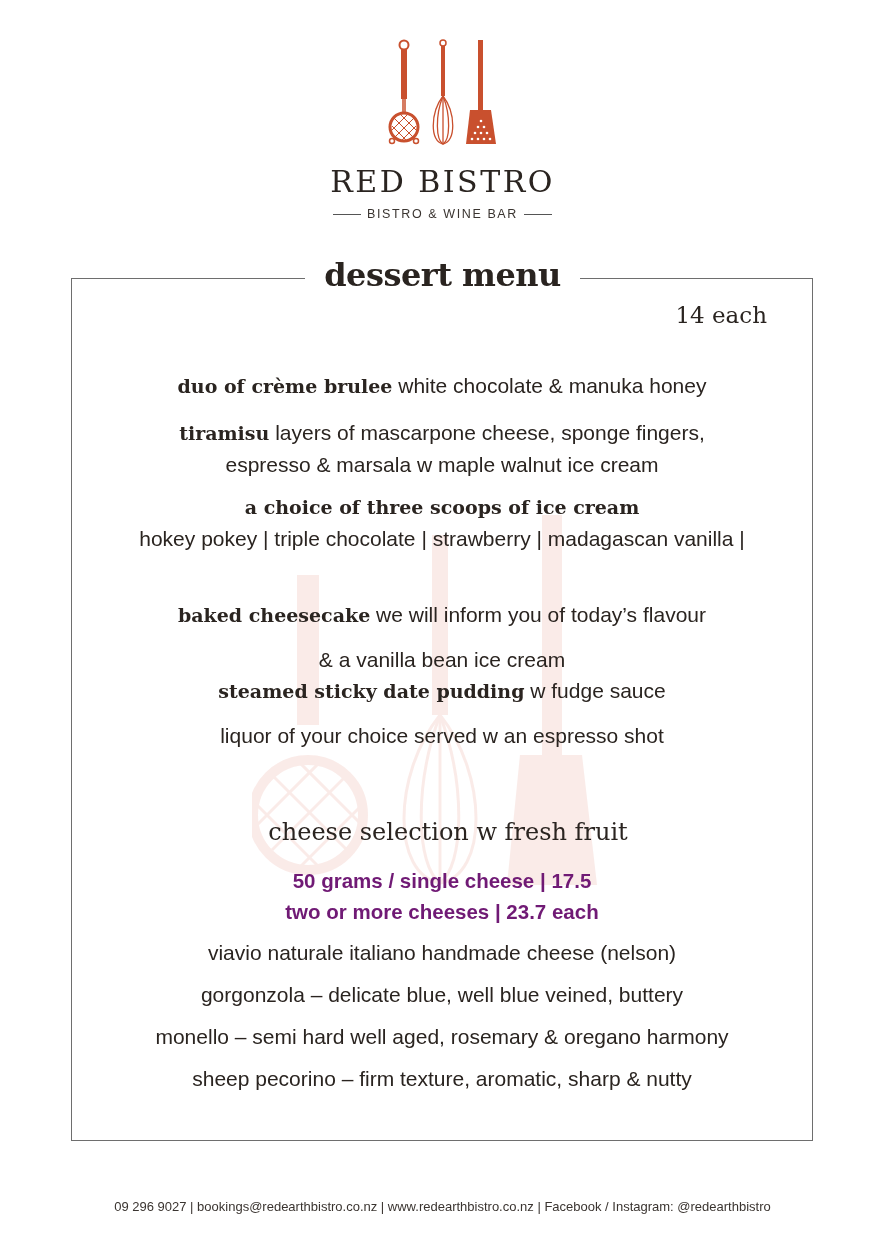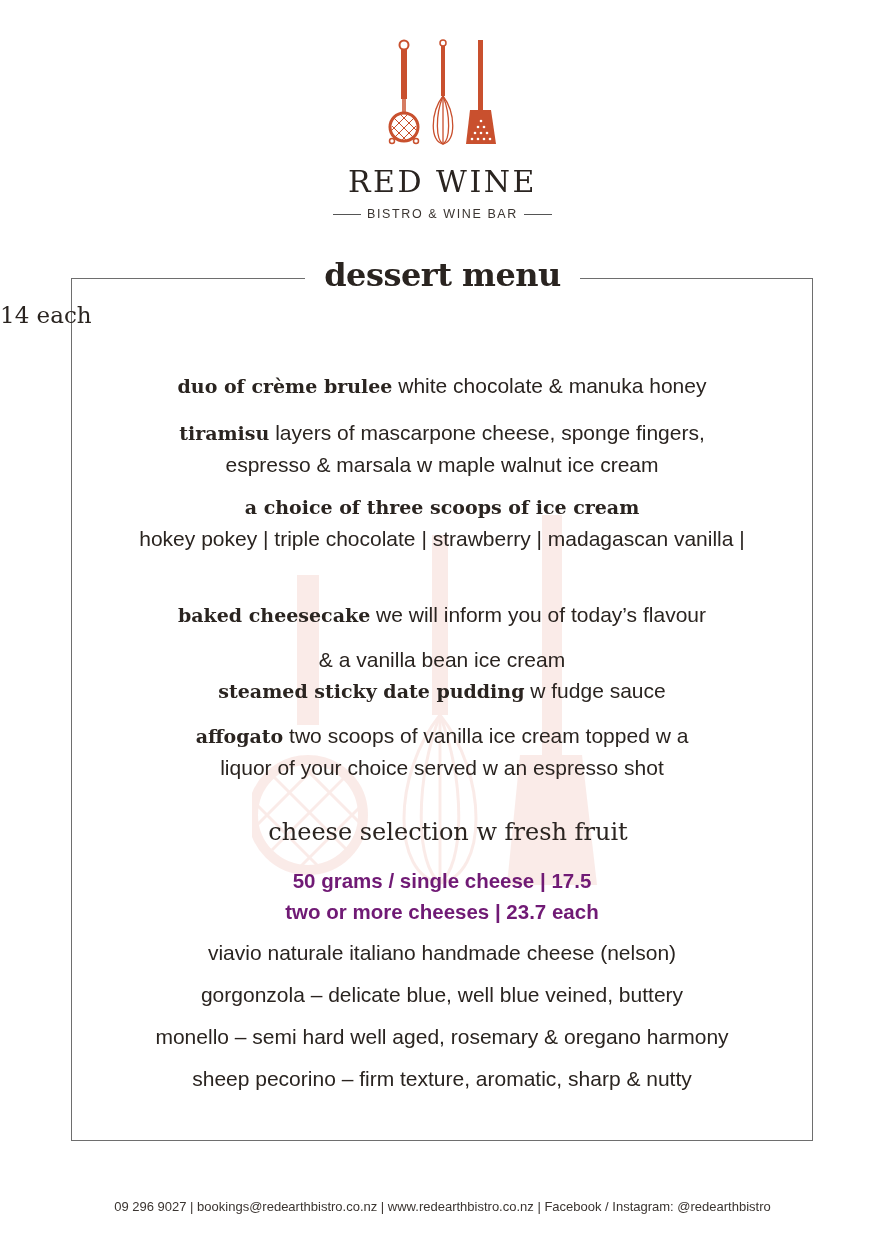--- a/index.html
+++ b/index.html
@@ -13,21 +13,21 @@
   .brand-sub .rule { display: inline-block; width: 28px; height: 1px; background: #555; margin: 0 6px; }
 
   .frame { position: absolute; left: 71px; top: 278px; width: 742px; height: 863px;
     border: 1.5px solid #6e6e6e; box-sizing: border-box; }
   .title-gap { position: absolute; left: 305px; top: 270px; width: 275px; height: 20px; background: #fff; }
 
   .watermark { position: absolute; left: 252px; top: 515px; width: 380px; height: 370px; opacity: 0.12; }
 
   .menu-title { position: absolute; left: 0; width: 885px; top: 256px; text-align: center;
     font-family: "DejaVu Serif", serif; font-size: 32px; font-weight: bold; color: #2a2420; letter-spacing: -0.5px; }
-  .menu-price { position: absolute; left: 0; width: 767px; top: 302px; text-align: left;
+  .menu-price { position: absolute; left: 0; width: 767px; top: 302px; text-align: right;
     font-family: "DejaVu Serif", serif; font-size: 23px; color: #2a2420; }
 
   .content { position: absolute; left: 71px; width: 742px; text-align: center; }
   .item { position: absolute; left: 0; width: 742px; text-align: center;
     font-family: "Liberation Sans", sans-serif; font-size: 21px; line-height: 31px; color: #2a2420; }
   .item .name { font-family: "DejaVu Serif", serif; font-weight: bold; font-size: 19px; }
 
   .cheese-title { position: absolute; left: 0; width: 754px; text-align: center;
     font-family: "DejaVu Serif", serif; font-size: 24px; color: #2a2420; }
   .cheese-price { position: absolute; left: 0; width: 742px; text-align: center;
@@ -82,21 +82,21 @@
           <circle cx="101" cy="95" r="1.3"></circle>
         <circle cx="86" cy="101" r="1.3"></circle>
           <circle cx="92" cy="101" r="1.3"></circle>
           <circle cx="98" cy="101" r="1.3"></circle>
           <circle cx="104" cy="101" r="1.3"></circle>
       </g>
     </g>
   </g>
 </svg>
 
-<div class="brand-name">RED WINE</div>
+<div class="brand-name">RED BISTRO</div>
 <div class="brand-sub">
   <span class="rule"></span>
   <span>BISTRO &amp; WINE BAR</span>
   <span class="rule"></span>
 </div>
 
 <div class="frame"></div>
 <div class="title-gap"></div>
 
 <svg class="watermark" viewBox="0 0 380 370">
@@ -144,21 +144,20 @@
   <div class="item" style="top:599px;">
     <span class="name">baked cheesecake</span><span> we will inform you of today’s flavour</span>
   </div>
 
   <div class="item" style="top:644px;">
     <div>&amp; a vanilla bean ice cream</div>
     <div><span class="name">steamed sticky date pudding</span><span> w fudge sauce</span></div>
   </div>
 
   <div class="item" style="top:720px;">
-    <div><span class="name">affogato</span><span> two scoops of vanilla ice cream topped w a</span></div>
     <div>liquor of your choice served w an espresso shot</div>
   </div>
 
   <div class="cheese-title" style="top:818px;">cheese selection w fresh fruit</div>
   <div class="cheese-price" style="top:865px;">50 grams / single cheese | 17.5</div>
   <div class="cheese-price" style="top:896px;">two or more cheeses | 23.7 each</div>
 
   <div class="cheese-item" style="top:941px;">viavio naturale italiano handmade cheese (nelson)</div>
   <div class="cheese-item" style="top:983px;">gorgonzola – delicate blue, well blue veined, buttery</div>
   <div class="cheese-item" style="top:1025px;">monello – semi hard well aged, rosemary &amp; oregano harmony</div>

